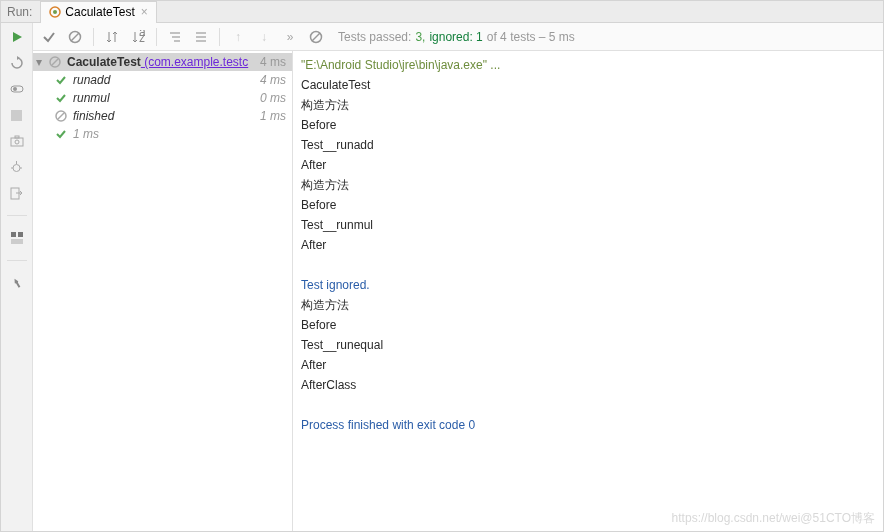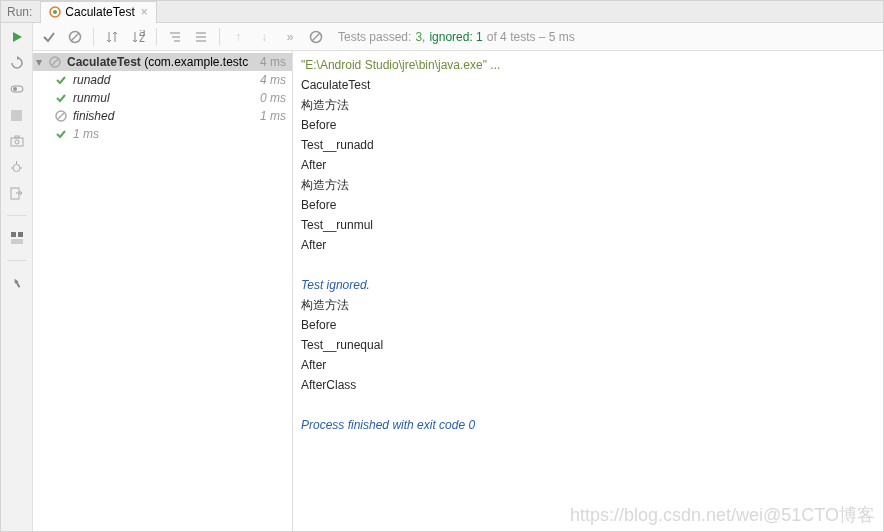--- a/index.html
+++ b/index.html
@@ -19,29 +19,29 @@
 .toolbar .status { margin-left:6px; color:#999; display:flex; align-items:center; gap:4px; }
 .toolbar .status .passed { color:#4b9e4b; }
 .toolbar .status .ignored { color:#15803d; }
 .content { flex:1; display:flex; overflow:hidden; }
 .tree { width:260px; border-right:1px solid #e0e0e0; background:#fff; padding-top:2px; }
 .tree-row { display:flex; align-items:center; height:18px; padding:0 6px 0 0; gap:4px; }
 .tree-row.root { background:#d5d5d5; }
 .tree-row .exp { width:12px; color:#888; text-align:center; }
 .tree-row .st { width:14px; text-align:center; }
 .tree-row .name { flex:1; white-space:nowrap; overflow:hidden; text-overflow:ellipsis; color:#333; }
-.tree-row .pkg { color:#000000; }
+.tree-row .pkg { color:#6d28d9;text-decoration:underline; }
 .tree-row .time { color:#999; }
 .skip-ic { color:#b0b0b0; }
 .tree-row.child { padding-left:22px;font-style:italic; }
 .console { flex:1; background:#fff; padding:4px 8px; font-family:Consolas,"Courier New",monospace; font-size:13px; overflow:auto; }
 .console .line { white-space:pre; line-height:20px; color:#2a2a2a; }
 .console .cmd { color:#6e8d3d; }
-.console .info { color:#2a5da8;font-style:italic; }
-.watermark { position:absolute; bottom:4px; right:8px; color:#d8d8d8; font-size:18px; }
+.console .info { color:#2a5da8; }
+.watermark { position:absolute; bottom:4px; right:8px; color:#d8d8d8; font-size:12px; }
 svg { display:block; }
 </style>
 </head>
 <body>
 
 <div class="tabbar">
   <span class="run-label">Run:</span>
   <div class="tab">
     <svg width="12" height="12" viewBox="0 0 12 12">
         <circle cx="6" cy="6" r="5" fill="none" stroke="#d9822b" stroke-width="1.5"></circle>

